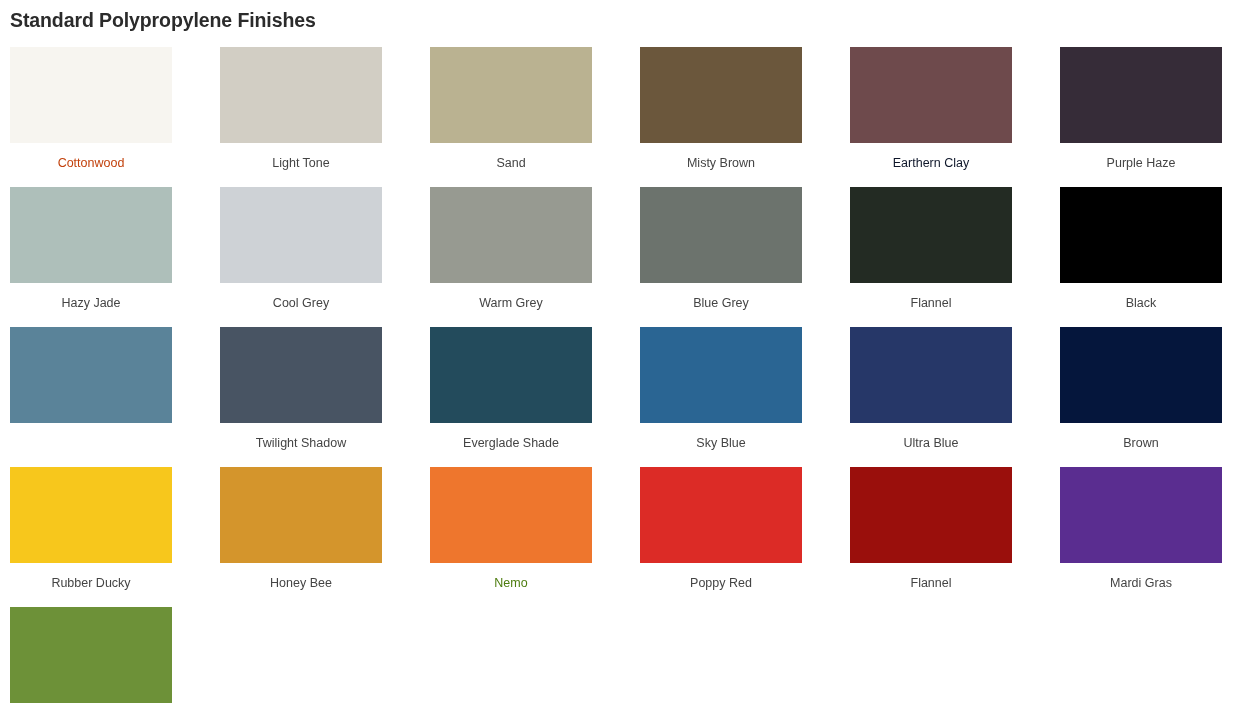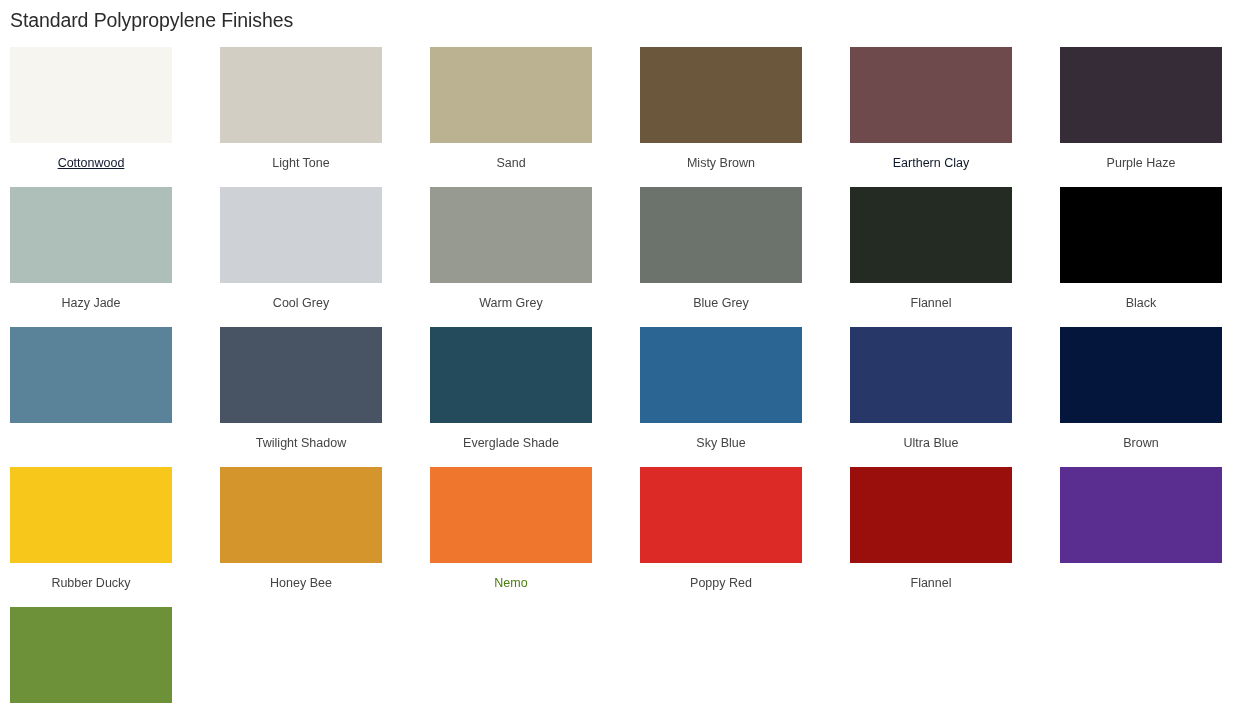--- a/index.html
+++ b/index.html
@@ -18,21 +18,21 @@
     -webkit-font-smoothing: antialiased;
   }
   .page {
     width: 1234px;
     height: 710px;
     position: relative;
     padding: 0;
   }
   .page-title {
     font-size: 19.5px;
-    font-weight: 400;
+    font-weight: 700;
     color: #2b2b2b;
     letter-spacing: -0.1px;
     margin: 0;
     padding: 6px 0 0 10px;
     line-height: 28px;
   }
   .swatch-grid {
     display: grid;
     grid-template-columns: repeat(6, 162px);
     column-gap: 48px;
@@ -66,21 +66,21 @@
 </head>
 <body style="background: rgb(255, 255, 255);">
 
 <div class="page">
 
   <h1 class="page-title" style="color: rgb(43, 43, 43);">Standard Polypropylene Finishes</h1>
 
   <div class="swatch-grid">
       <div class="swatch-cell">
         <div class="swatch-chip" style="background-color: rgb(247, 245, 240);"></div>
-        <span class="swatch-label" style="color: #0f172a; text-decoration: underline;">Cottonwood</span>
+        <span class="swatch-label" style="color: #c2410c;">Cottonwood</span>
       </div>
       <div class="swatch-cell">
         <div class="swatch-chip" style="background-color: rgb(210, 206, 196);"></div>
         <span class="swatch-label" style="color: rgb(68, 68, 68);">Light Tone</span>
       </div>
       <div class="swatch-cell">
         <div class="swatch-chip" style="background-color: rgb(186, 178, 145);"></div>
         <span class="swatch-label" style="color: rgb(68, 68, 68);">Sand</span>
       </div>
       <div class="swatch-cell">
@@ -157,20 +157,21 @@
       <div class="swatch-cell">
         <div class="swatch-chip" style="background-color: rgb(220, 43, 38);"></div>
         <span class="swatch-label" style="color: rgb(68, 68, 68);">Poppy Red</span>
       </div>
       <div class="swatch-cell">
         <div class="swatch-chip" style="background-color: rgb(154, 15, 12);"></div>
         <span class="swatch-label" style="color: rgb(68, 68, 68);">Flannel</span>
       </div>
       <div class="swatch-cell">
         <div class="swatch-chip" style="background-color: rgb(90, 45, 144);"></div>
+        <span class="swatch-label" style="color: rgb(68, 68, 68);">Mardi Gras</span>
       </div>
       <div class="swatch-cell">
         <div class="swatch-chip" style="background-color: rgb(109, 145, 56);"></div>
         <span class="swatch-label" style="color: rgb(68, 68, 68);">Zesty Lime</span>
       </div>
     </div>
 
 </div>
 
 </body></html>

